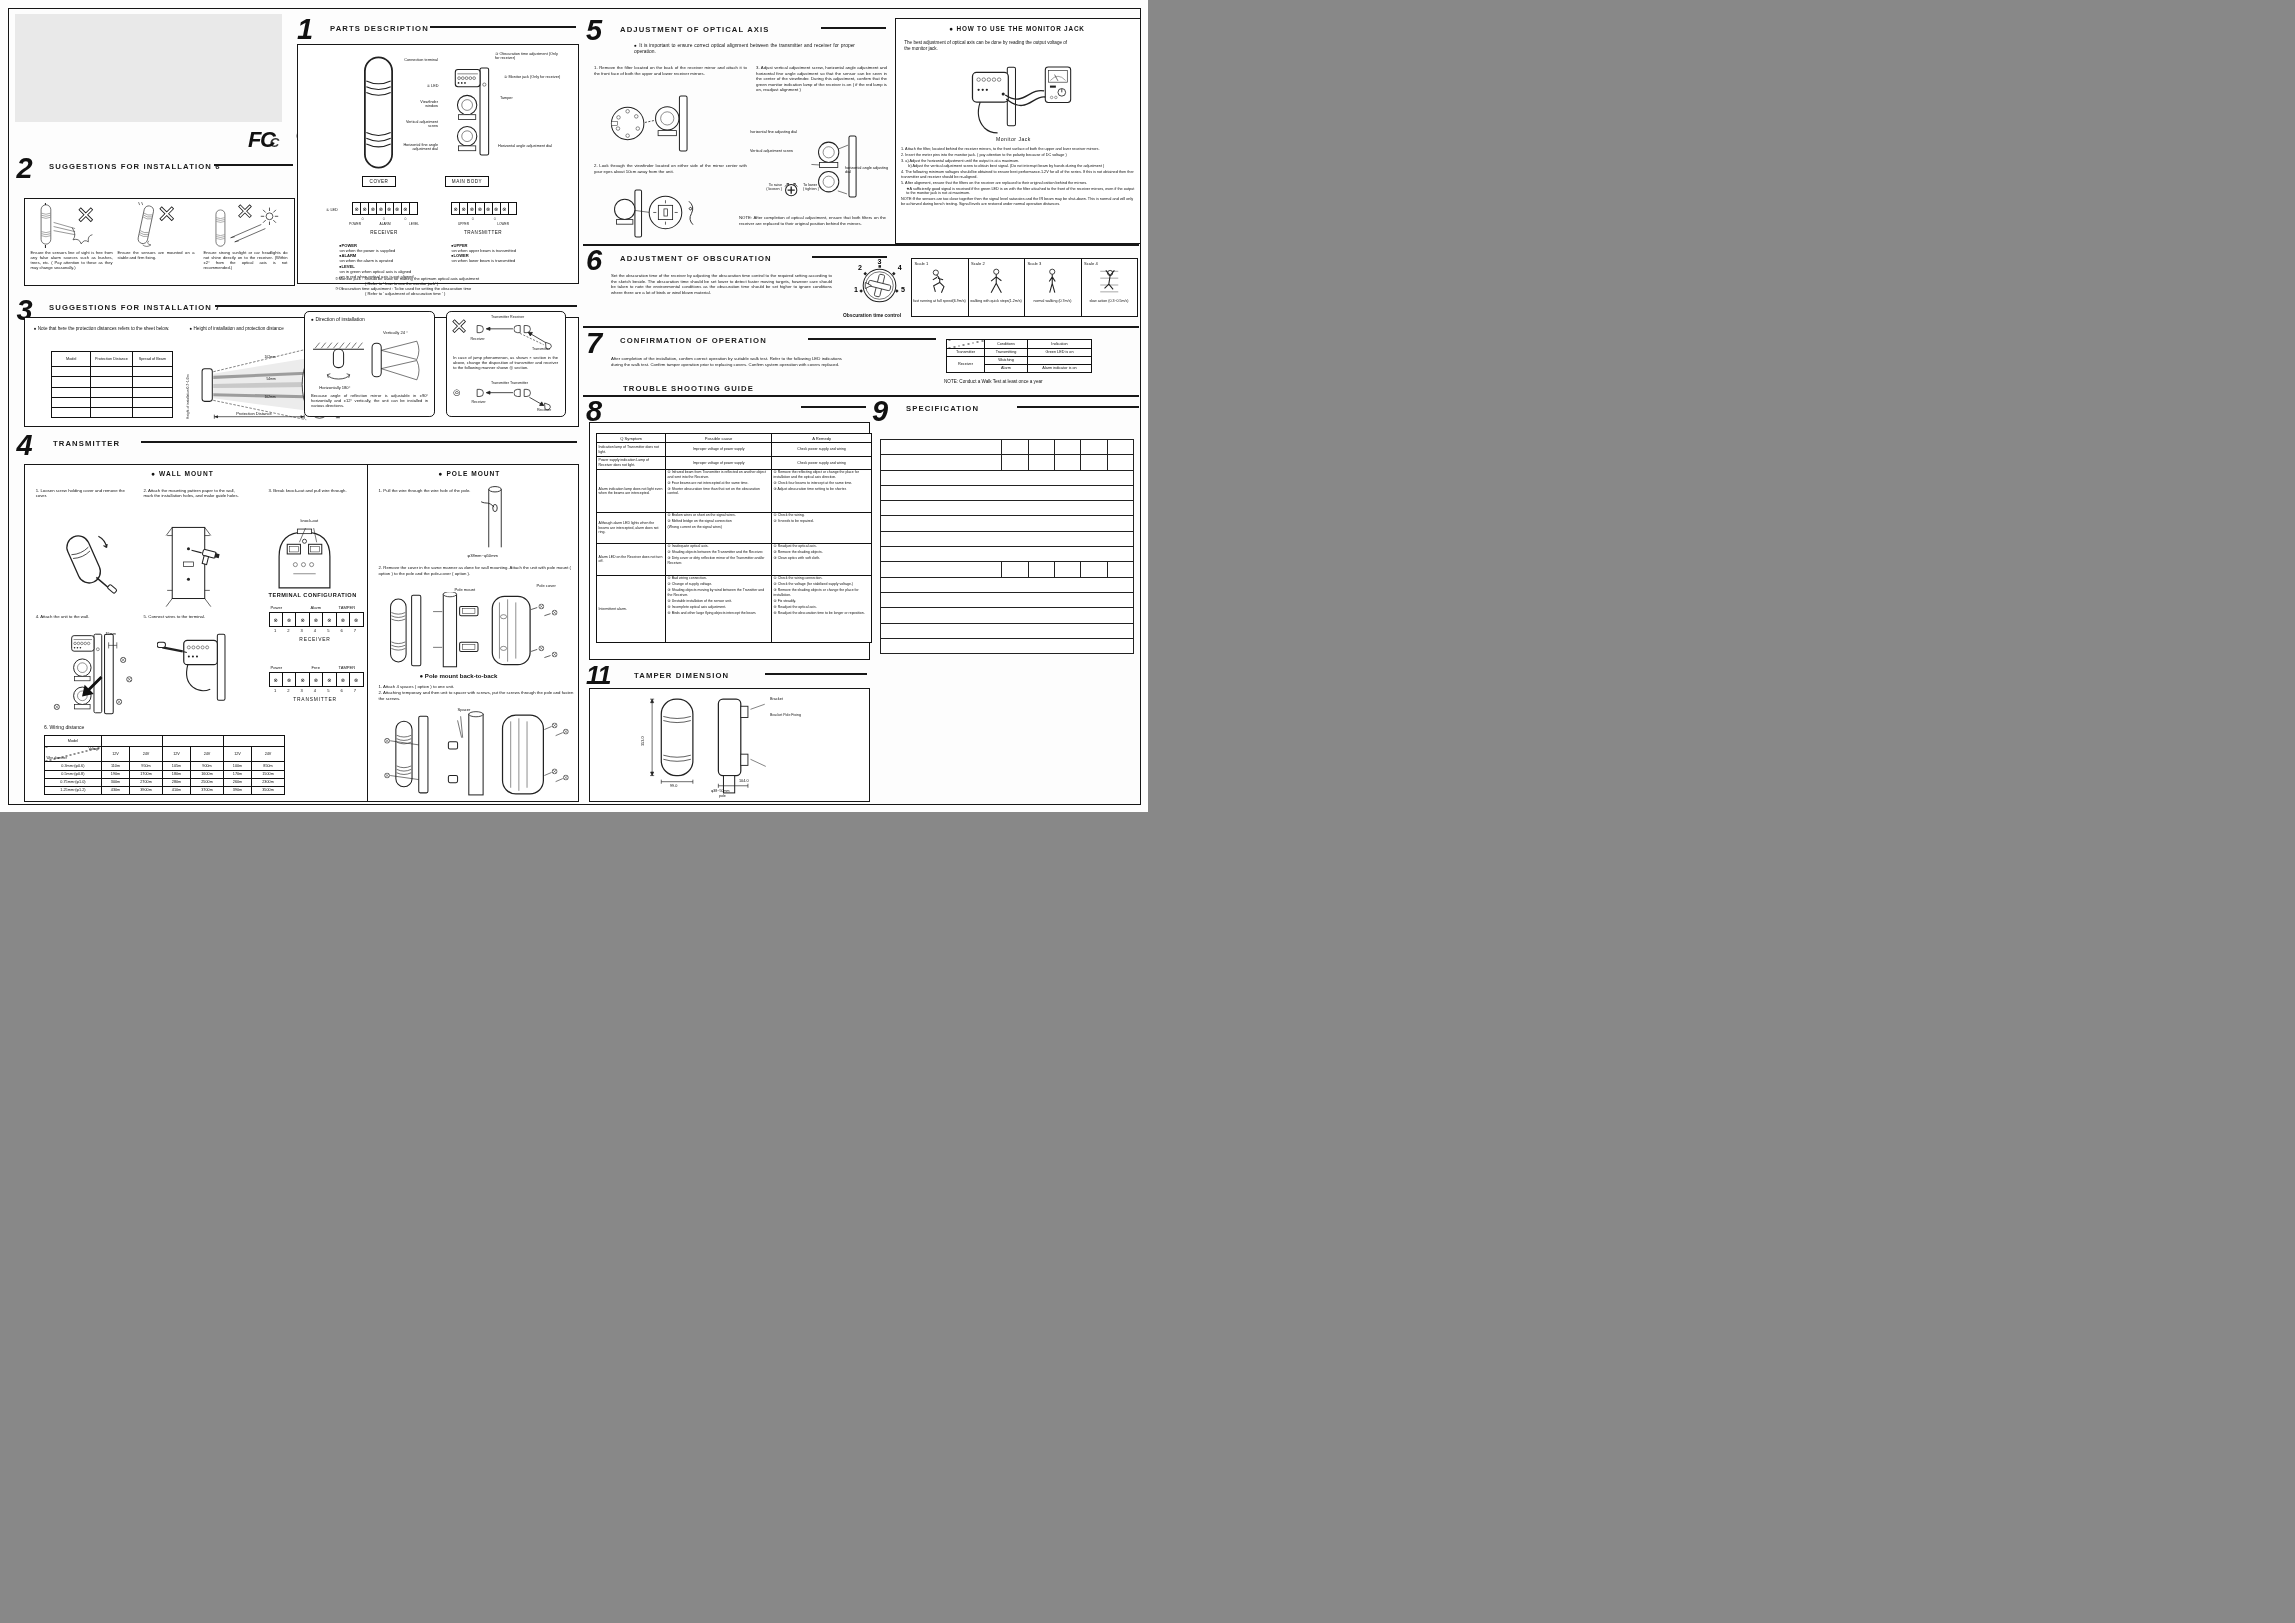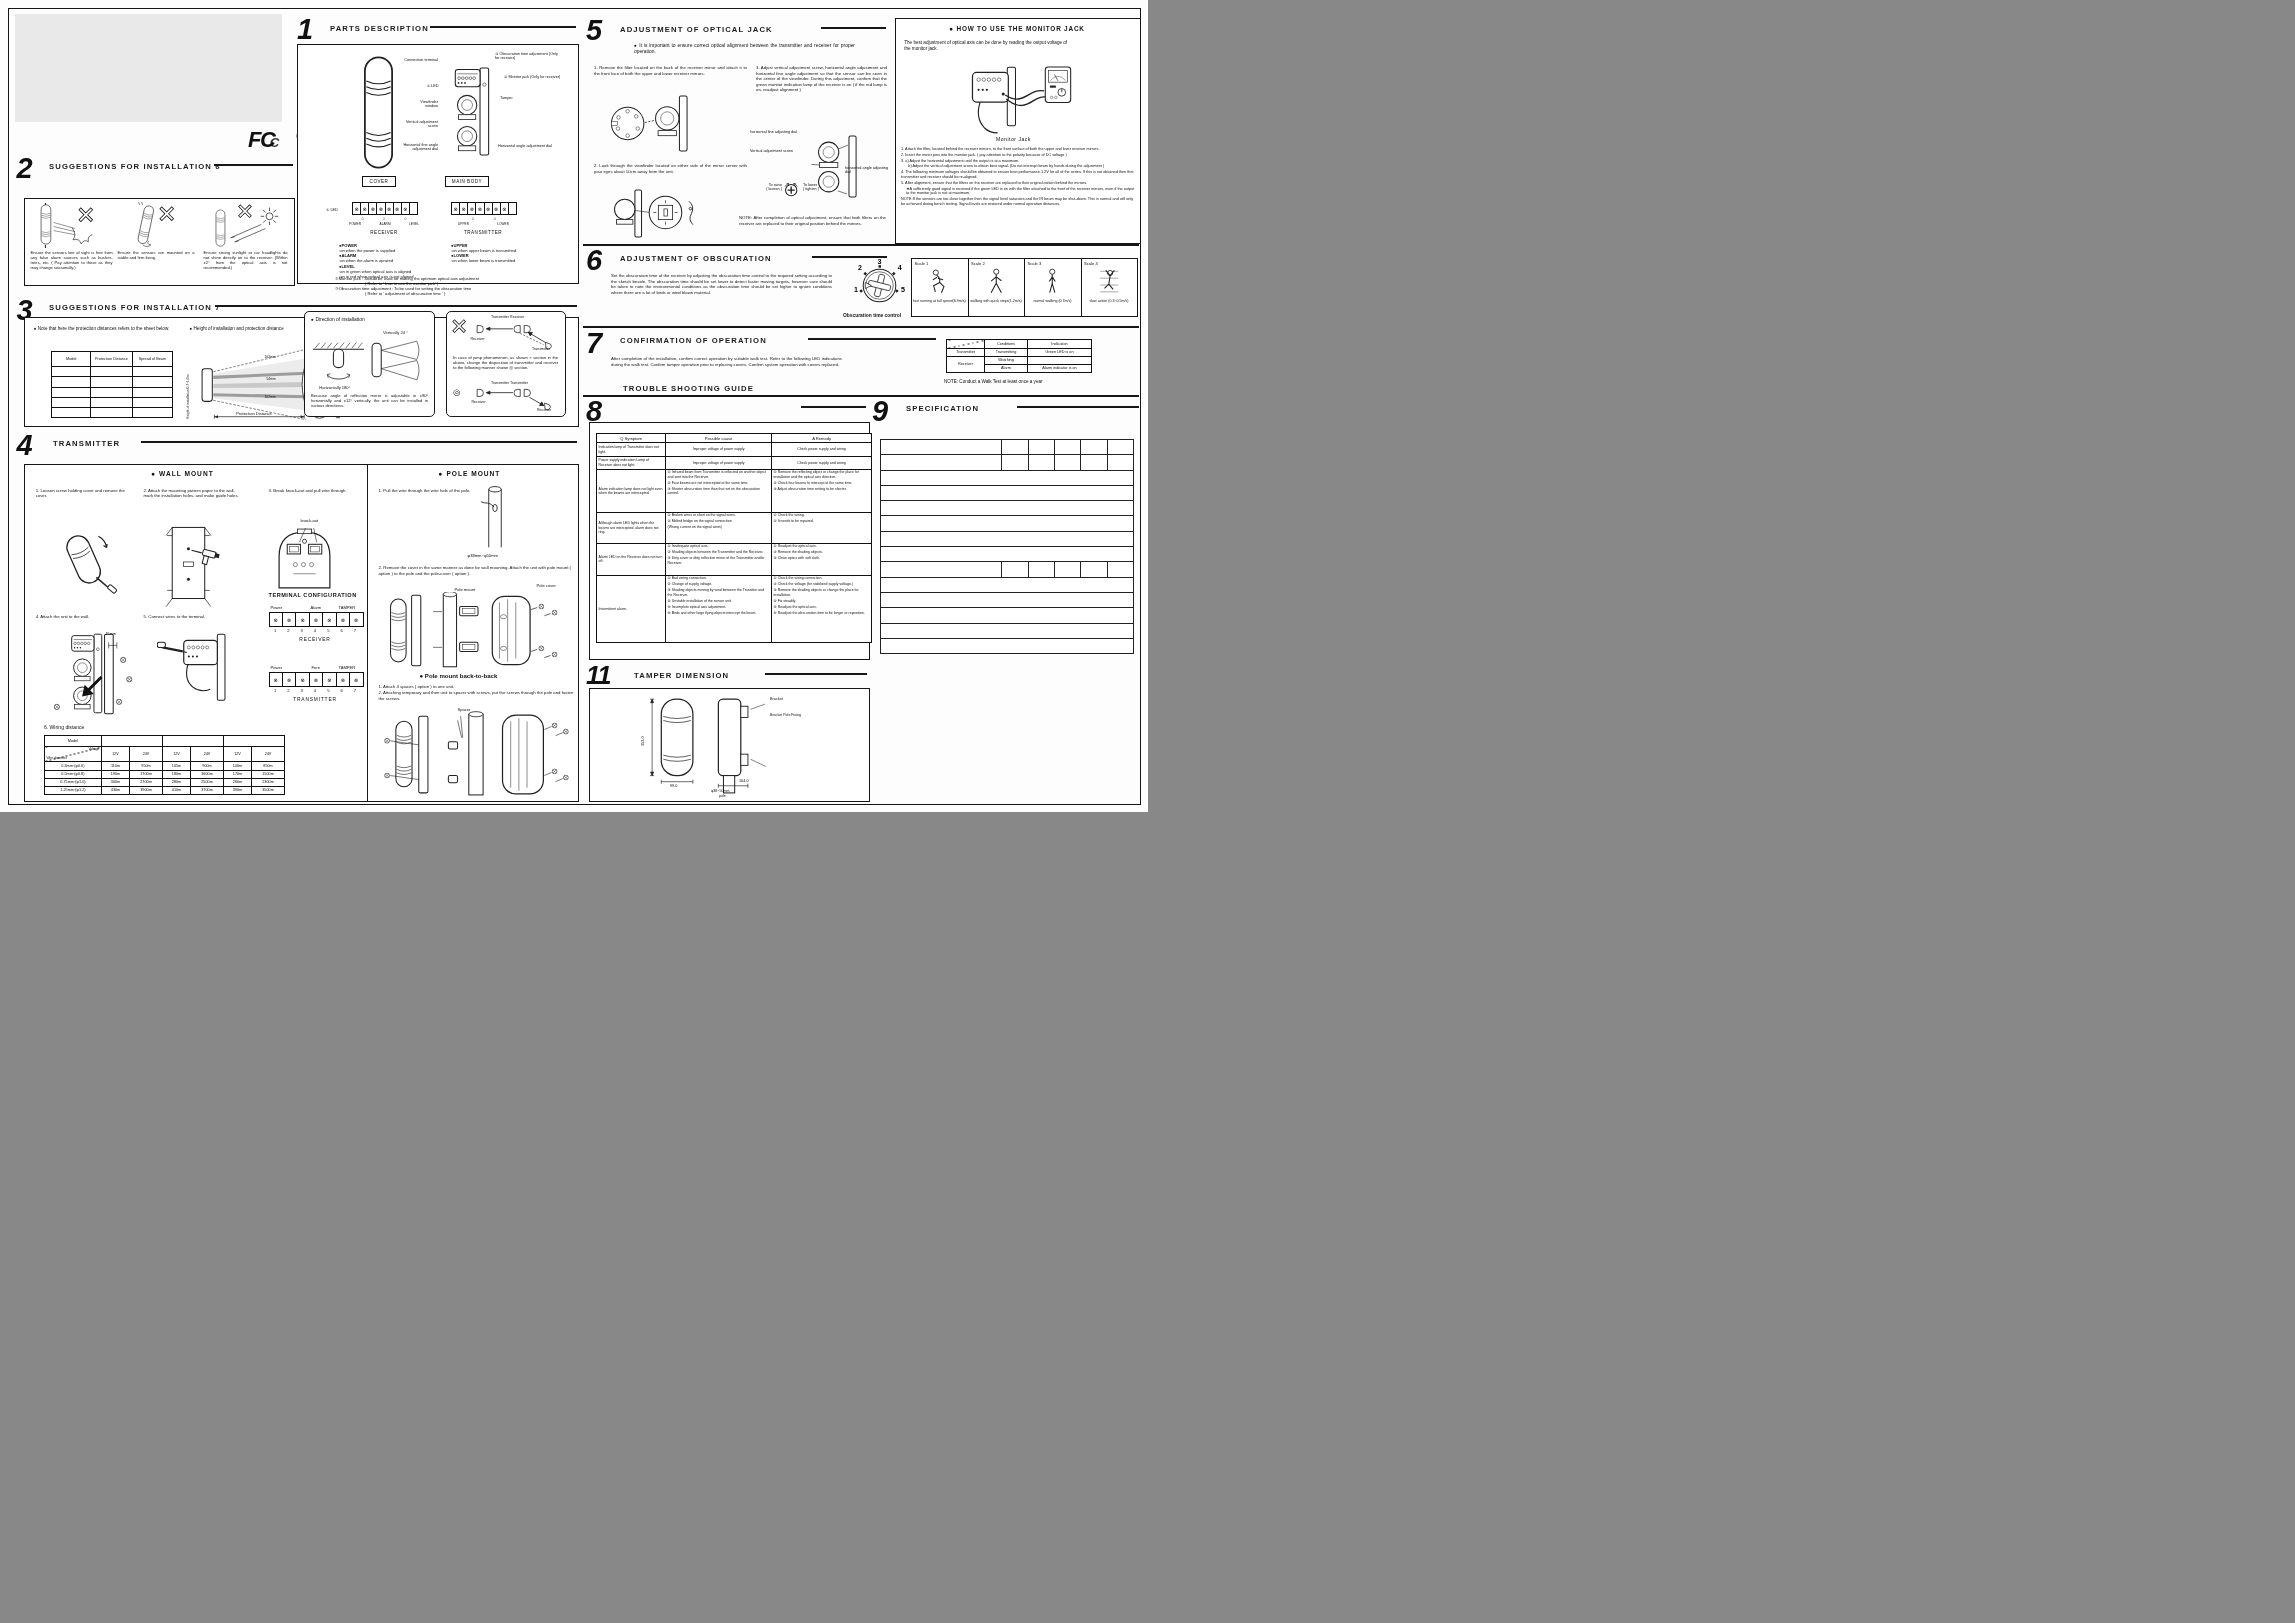--- a/index.html
+++ b/index.html
@@ -600,21 +600,21 @@
     <path d="M14 70 L70 78 M14 138 L70 146" stroke="#222" stroke-width="1.2"></path>
     <use href="#sy-screw" x="330" y="34" width="12" height="12"></use>
         <use href="#sy-screw" x="352" y="46" width="12" height="12"></use>
     <use href="#sy-screw" x="330" y="124" width="12" height="12"></use>
         <use href="#sy-screw" x="352" y="136" width="12" height="12"></use>
     <path d="M330 42 l-14 6 M352 54 l-14 6 M330 132 l-14 6 M352 144 l-14 6" stroke="#222" stroke-width="1.2"></path>
   </svg>
 </div>
 
 <div class="a num" style="left:586px;top:18.4px;">5</div>
-<div class="a ttl" style="left:620px;top:24.5px;">ADJUSTMENT OF OPTICAL JACK</div>
+<div class="a ttl" style="left:620px;top:24.5px;">ADJUSTMENT OF OPTICAL AXIS</div>
 <div class="a bar" style="left:821px;top:26.6px;width:65px;"></div>
 <div class="a f95 tj" style="left:634px;top:43px;width:221px;">● It is important to ensure correct optical alignment between the transmitter and receiver for proper operation.</div>
 <div class="a t tj" style="left:594px;top:65px;width:153px;">1. Remove the filter located on the back of the receiver mirror and attach it to the front face of both the upper and lower receiver mirrors.</div>
 <svg class="a" style="left:608px;top:92px;" width="87" height="65" viewBox="0 0 170 128">
   <circle cx="38" cy="62" r="32" fill="#fff" stroke="#222" stroke-width="2"></circle>
   <circle cx="38" cy="38" r="3.5" fill="none" stroke="#222"></circle>
       <circle cx="55" cy="48" r="3.5" fill="none" stroke="#222"></circle>
       <circle cx="58" cy="72" r="3.5" fill="none" stroke="#222"></circle>
       <circle cx="38" cy="86" r="3.5" fill="none" stroke="#222"></circle>
       <circle cx="19" cy="72" r="3.5" fill="none" stroke="#222"></circle>

